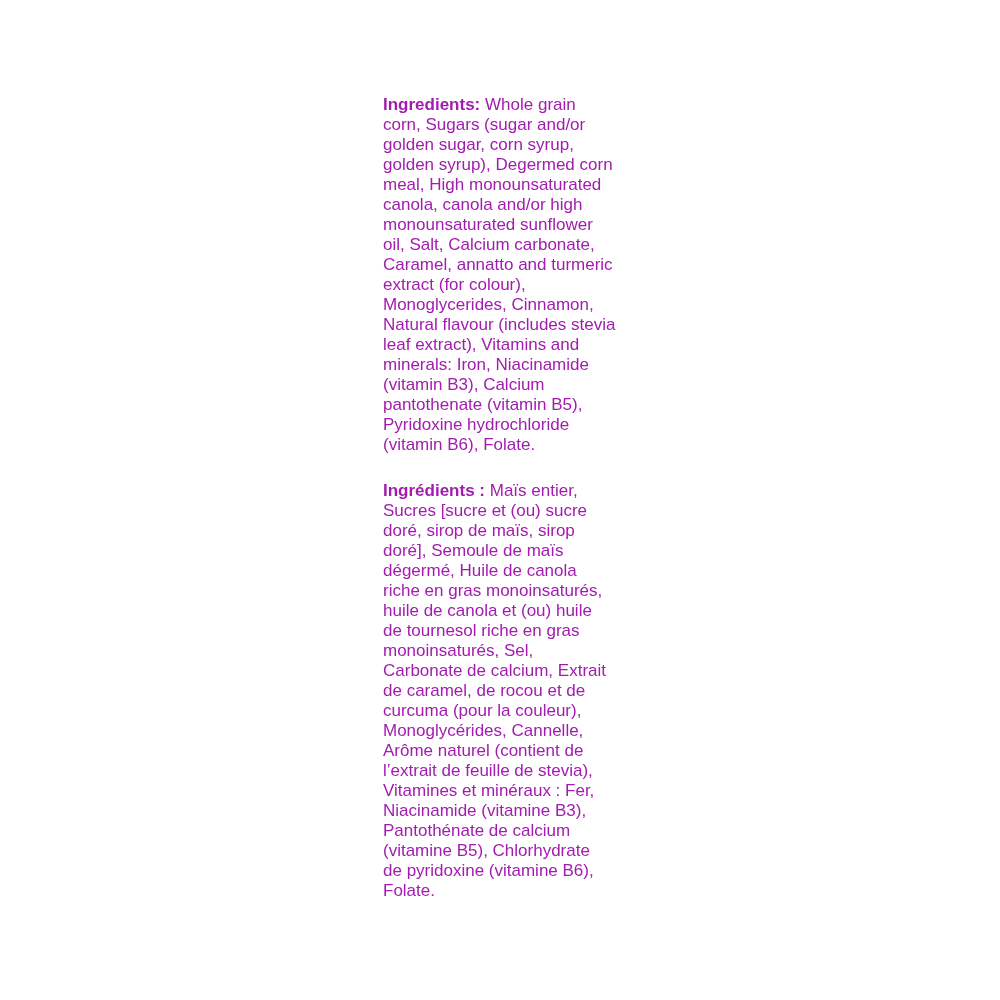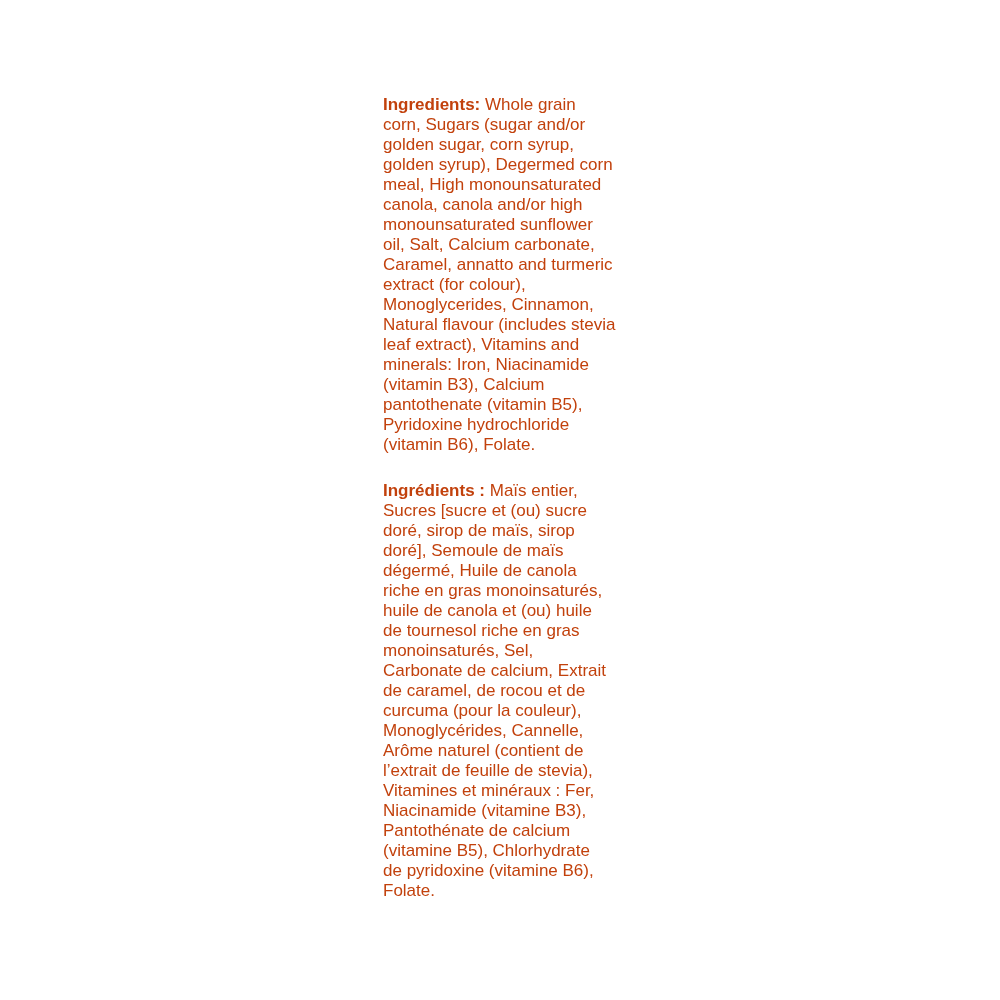--- a/index.html
+++ b/index.html
@@ -15,21 +15,21 @@
     width: 1000px;
     height: 1000px;
     background: #ffffff;
     overflow: hidden;
   }
   .ingredients-block {
     position: absolute;
     left: 383px;
     top: 95px;
     width: 295px;
-    color: #c2410c;
+    color: #a21caf;
     font-size: 17px;
     line-height: 20px;
     text-align: left;
   }
   .para {
     margin: 0 0 26px 0;
     white-space: pre-line; 
   }
   .para .lead {
     font-weight: bold;

